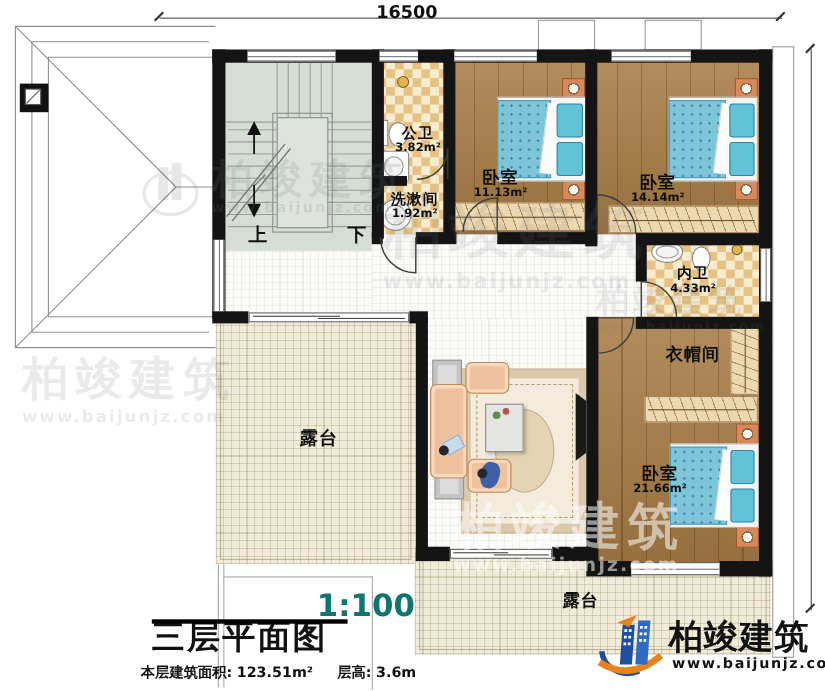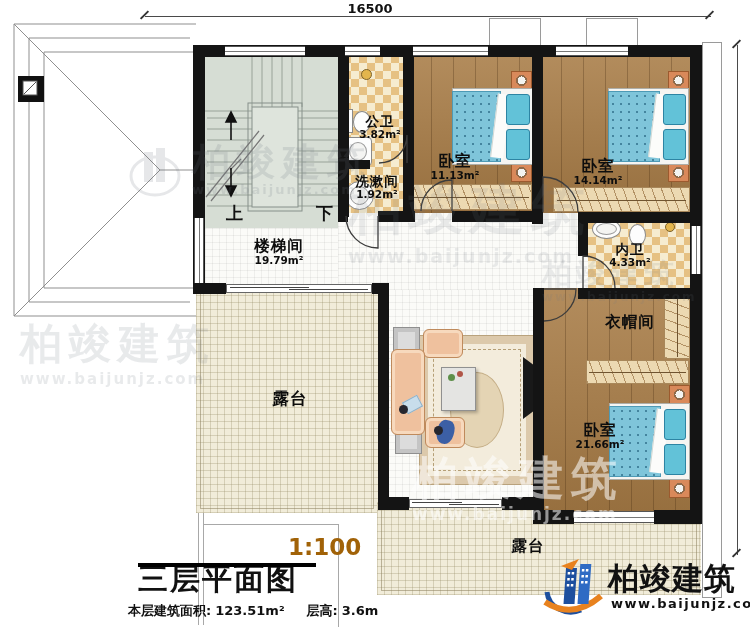--- a/index.html
+++ b/index.html
@@ -59,36 +59,36 @@
   .stb{position:absolute;background:#dcdcdc;border:1px solid #8f8f8f;box-shadow:inset 0 0 0 4px #c4c4c4;}
   .ctb{position:absolute;background:#e4e4e2;border:1px solid #909090;box-shadow:2px 2px 3px rgba(0,0,0,.25);}
   .dot{position:absolute;border-radius:50%;}
   .tv{position:absolute;background:#191919;clip-path:polygon(0 0,100% 12%,100% 88%,0 100%);}
   .phead{position:absolute;background:#26262e;border-radius:50%;}
   .pbody{position:absolute;background:#3c5fa5;border-radius:40% 40% 45% 45%;transform:rotate(14deg);}
   .pbook{position:absolute;background:#c8ddeb;border:1px solid #8fb0c6;transform:rotate(-28deg);}
   
   .dimline{position:absolute;background:#4a4a4a;}
   .tick{position:absolute;width:11px;height:2px;background:#333;transform:rotate(-45deg);}
-  .dimlab{position:absolute;font-size:13px;font-weight:bold;color:#111;text-align:center;}
+  .dimlab{position:absolute;font-size:16px;font-weight:bold;color:#111;text-align:center;}
   .dimlab.v{writing-mode:vertical-rl;transform:rotate(180deg);letter-spacing:1px;}
   
   .rlbl{position:absolute;text-align:center;color:#0d0d0d;line-height:1.12;}
   .rname{display:block;font-weight:bold;font-size:13.5px;letter-spacing:1px;}
   .rname.lg{font-size:15.5px;}
   .rarea{display:block;font-weight:bold;font-size:10.5px;}
   .updown{position:absolute;font-size:17px;font-weight:bold;color:#111;}
   
   .wm{position:absolute;color:#6e7682;pointer-events:none;font-weight:bold;}
   .wm .n{display:block;letter-spacing:7px;line-height:1.05;}
   .wm .u{display:block;letter-spacing:2px;}
   .wmrow{display:flex;align-items:center;gap:10px;}
   
   .t-title{position:absolute;font-size:30px;font-weight:900;color:#111;letter-spacing:2px;margin-top:32px;}
-  .t-scale{position:absolute;font-size:23px;font-weight:bold;color:#a16207;}
+  .t-scale{position:absolute;font-size:28px;font-weight:bold;color:#0f766e;}
   .t-underline{position:absolute;background:#000;}
   .t-info{position:absolute;font-size:13px;font-weight:bold;color:#111;white-space:nowrap;}
   .t-info span{margin-right:4px;}
   .gap{display:inline-block;width:14px;}
   .brand-name{position:absolute;font-size:31px;font-weight:900;color:#111;letter-spacing:1px;}
   .brand-url{position:absolute;font-size:13px;font-weight:bold;color:#111;letter-spacing:1.5px;}
   svg.overlay{position:absolute;left:0;top:0;}
 </style>
 </head>
 <body>
@@ -300,24 +300,20 @@
     <span class="rarea">1.92m²</span>
   </div>
   <div class="rlbl" style="left:423px;top:153px;width:64px;">
     <span class="rname lg">卧室</span>
     <span class="rarea">11.13m²</span>
   </div>
   <div class="rlbl" style="left:566px;top:158px;width:64px;">
     <span class="rname lg">卧室</span>
     <span class="rarea">14.14m²</span>
   </div>
-  <div class="rlbl" style="left:236px;top:238px;width:86px;">
-    <span class="rname lg">楼梯间</span>
-    <span class="rarea">19.79m²</span>
-  </div>
   <div class="rlbl" style="left:600px;top:242px;width:60px;">
     <span class="rname">内卫</span>
     <span class="rarea">4.33m²</span>
   </div>
   <div class="rlbl" style="left:592px;top:314px;width:76px;">
     <span class="rname lg">衣帽间</span>
   </div>
   <div class="rlbl" style="left:566px;top:422px;width:68px;">
     <span class="rname lg">卧室</span>
     <span class="rarea">21.66m²</span>

